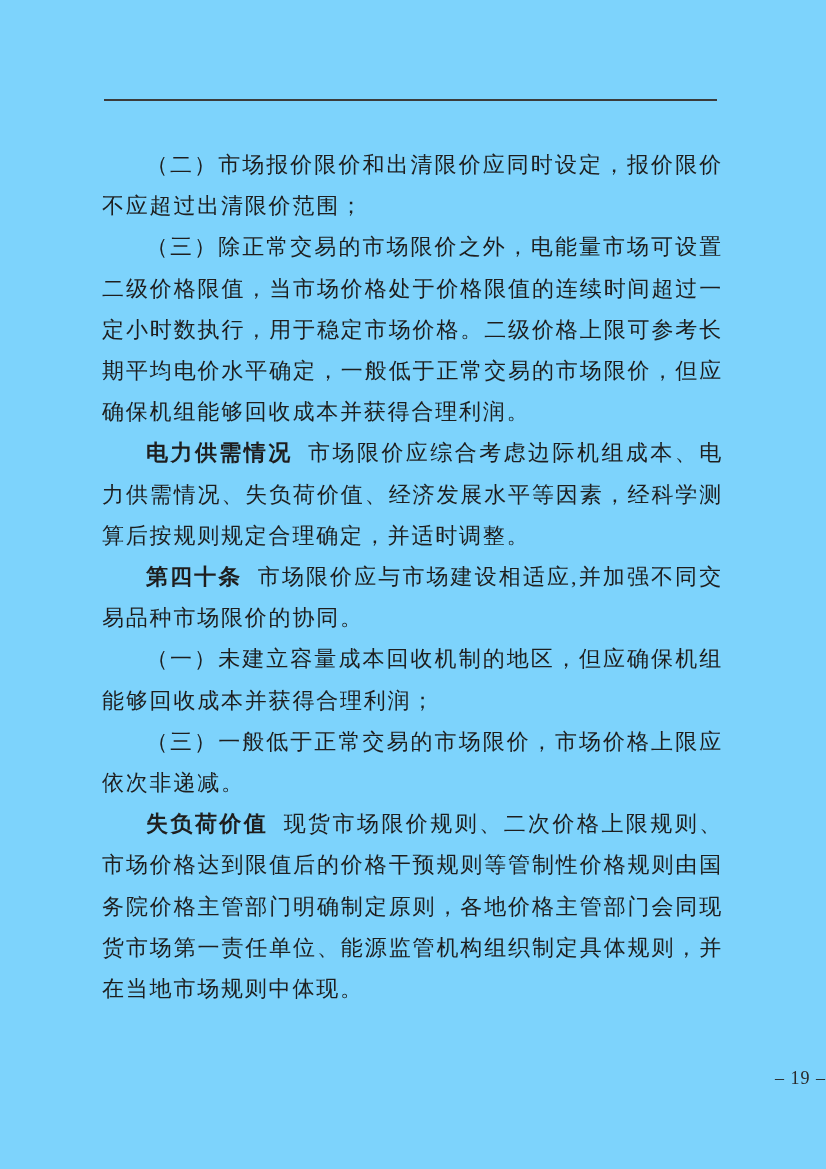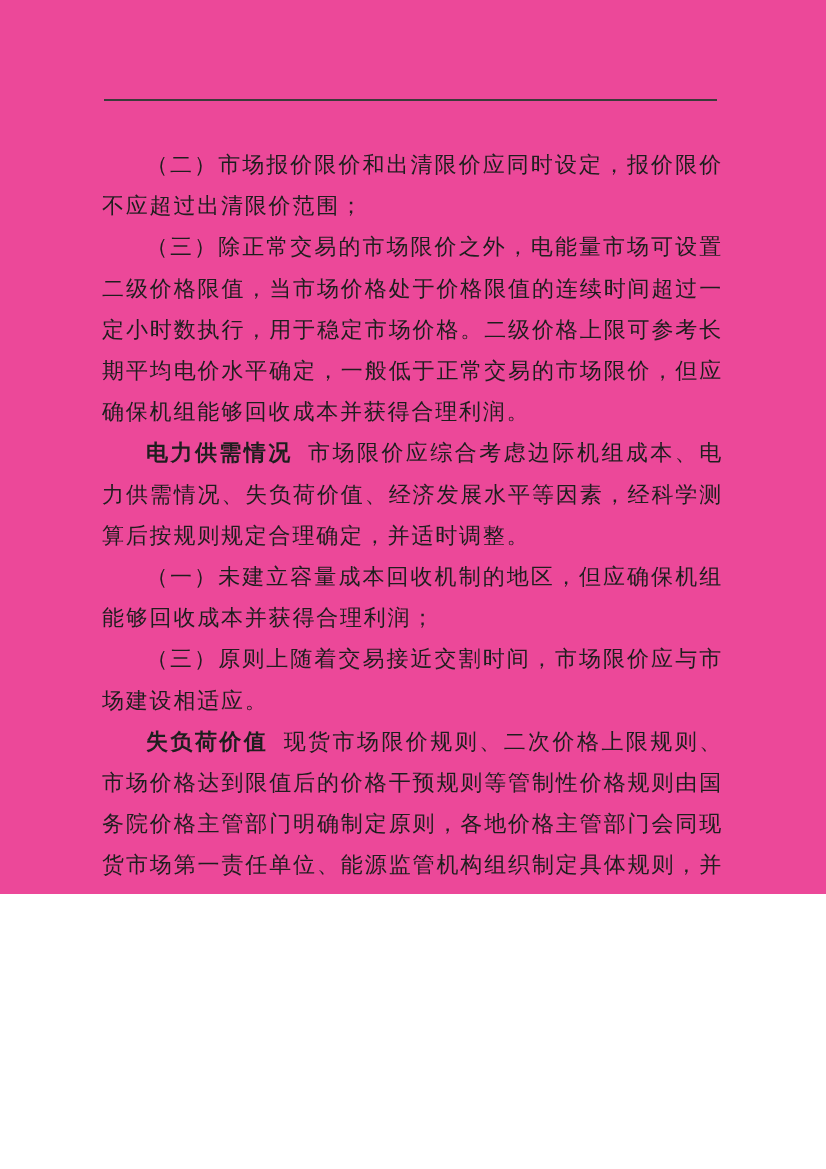--- a/index.html
+++ b/index.html
@@ -3,22 +3,22 @@
 <meta charset="utf-8">
 <style>
   html, body {
     margin: 0;
     padding: 0;
     background: #ffffff;
   }
   .page {
     position: relative;
     width: 826px;
-    height: 894px;
-    background: #ec4899;
+    height: 1169px;
+    background: #7dd3fc;
     overflow: hidden;
     font-family: "Liberation Serif", "DejaVu Serif", serif;
     text-decoration: underline;
   }
   .header-rule {
     position: absolute;
     top: 99px;
     left: 104px;
     width: 613px;
     height: 2px;
@@ -63,24 +63,25 @@
 
   <div class="header-rule"></div>
 
   <div class="content">
     <p><span>（二）市场报价限价和出清限价应同时设定，报价限价不应超过出清限价范围；</span></p>
 
     <p><span>（三）除正常交易的市场限价之外，电能量市场可设置二级价格限值，当市场价格处于价格限值的连续时间超过一定小时数执行，用于稳定市场价格。二级价格上限可参考长期平均电价水平确定，一般低于正常交易的市场限价，但应确保机组能够回收成本并获得合理利润。</span></p>
 
     <p><span class="article-lead">电力供需情况</span><span>市场限价应综合考虑边际机组成本、电力供需情况、失负荷价值、经济发展水平等因素，经科学测算后按规则规定合理确定，并适时调整。</span></p>
 
+    <p><span class="article-lead">第四十条</span><span>市场限价应与市场建设相适应,并加强不同交易品种市场限价的协同。</span></p>
 
     <p><span>（一）未建立容量成本回收机制的地区，但应确保机组能够回收成本并获得合理利润；</span></p>
 
 
-    <p><span>（三）原则上随着交易接近交割时间，市场限价应与市场建设相适应。</span></p>
+    <p><span>（三）一般低于正常交易的市场限价，市场价格上限应依次非递减。</span></p>
 
     <p><span class="article-lead">失负荷价值</span><span>现货市场限价规则、二次价格上限规则、市场价格达到限值后的价格干预规则等管制性价格规则由国务院价格主管部门明确制定原则，各地价格主管部门会同现货市场第一责任单位、能源监管机构组织制定具体规则，并在当地市场规则中体现。</span></p>
   </div>
 
   <div class="page-number">– 19 –</div>
 
 </div>
 
 </body></html>

